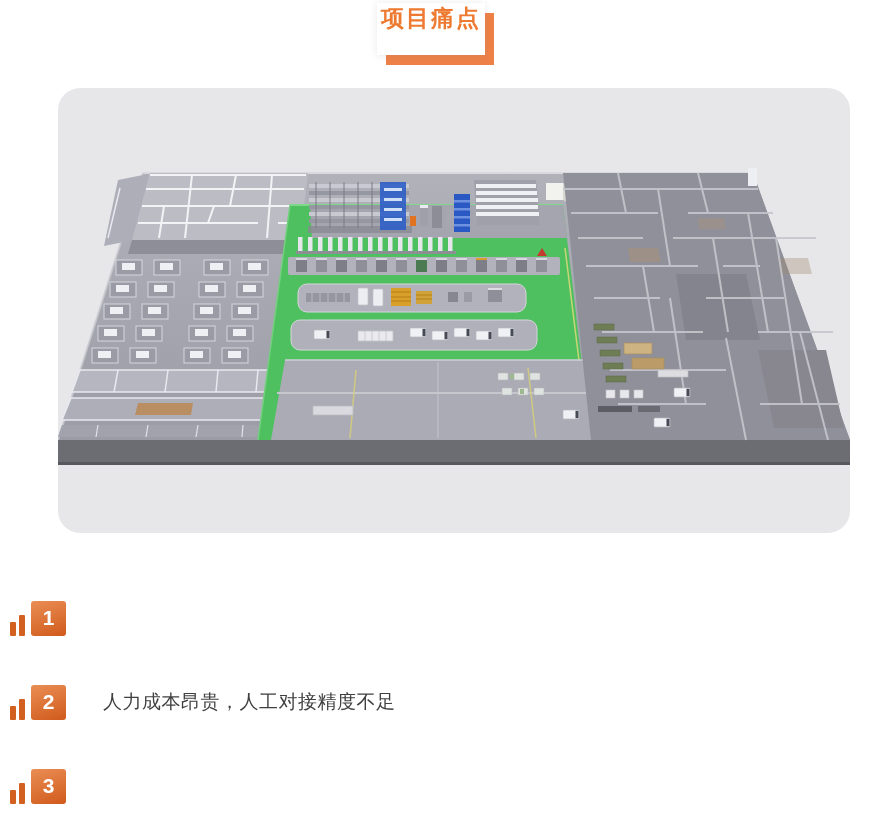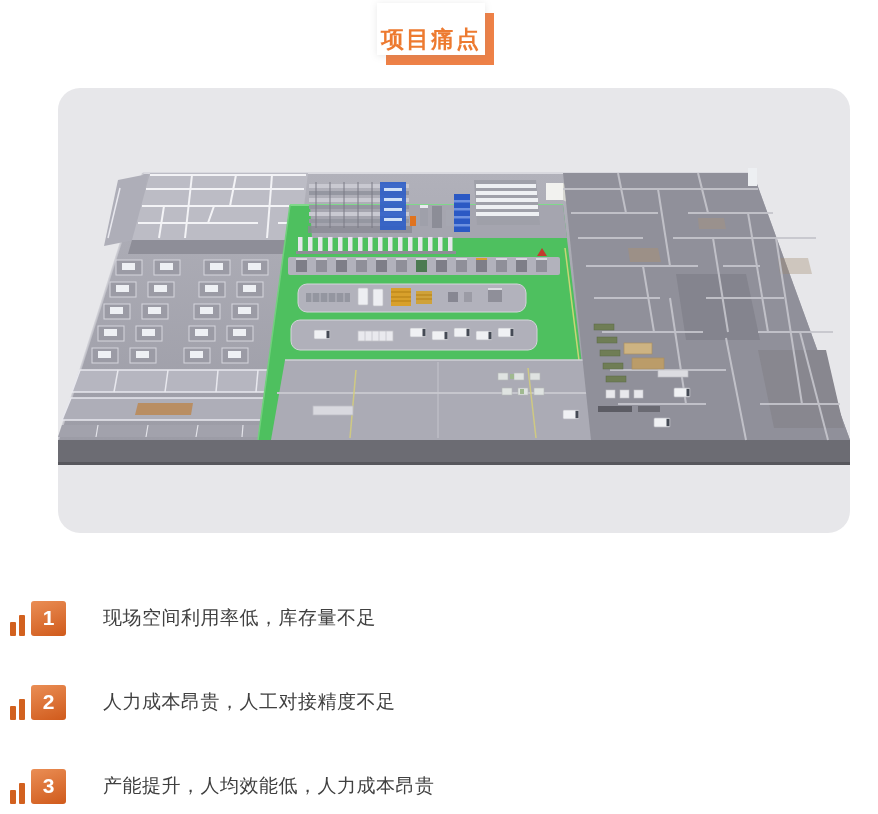--- a/index.html
+++ b/index.html
@@ -3,21 +3,21 @@
 <meta charset="utf-8">
 <style>
   * { margin:0; padding:0; box-sizing:border-box; }
   html,body { width:878px; background:#ffffff; font-family:"Liberation Sans","DejaVu Sans",sans-serif; }
   body { height:814px; overflow:hidden; }
 
   
   .badge-wrap { position:relative; width:878px; height:65px; }
   .badge-shadow { position:absolute; left:386px; top:13px; width:108px; height:52px; background:#EE8147; }
   .badge-box { position:absolute; left:377px; top:3px; width:108px; height:52px; background:#ffffff;
-               display:flex; align-items:flex-end; justify-content:center;
+               display:flex; align-items:flex-start; justify-content:center;
                box-shadow:0 1px 7px rgba(130,130,130,0.18); }
   .badge-title { color:#ED7A30; font-size:23px; font-weight:bold; letter-spacing:2px; }
 
   
   .factory-card { margin:23px 0 0 58px; width:792px; height:445px; background:#e7e7ea;
                   border-radius:22px; overflow:hidden; }
   .factory-card svg { display:block; }
 
   
   .pain-list { margin-top:67px; }
@@ -340,34 +340,32 @@
 </div>
 
 <div class="pain-list">
 
   <div class="pain-item">
     <div class="pain-icon">
       <span class="bar bar-s"></span>
       <span class="bar bar-t"></span>
       <div class="pain-num">1</div>
     </div>
-    <div class="pain-text">现场空间利用率低，库存量不足</div>
   </div>
 
   <div class="pain-item">
     <div class="pain-icon">
       <span class="bar bar-s"></span>
       <span class="bar bar-t"></span>
       <div class="pain-num">2</div>
     </div>
     <div class="pain-text">人力成本昂贵，人工对接精度不足</div>
   </div>
 
   <div class="pain-item">
     <div class="pain-icon">
       <span class="bar bar-s"></span>
       <span class="bar bar-t"></span>
       <div class="pain-num">3</div>
     </div>
-    <div class="pain-text">产能提升，人均效能低，人力成本昂贵</div>
   </div>
 
 </div>
 
 </body></html>

